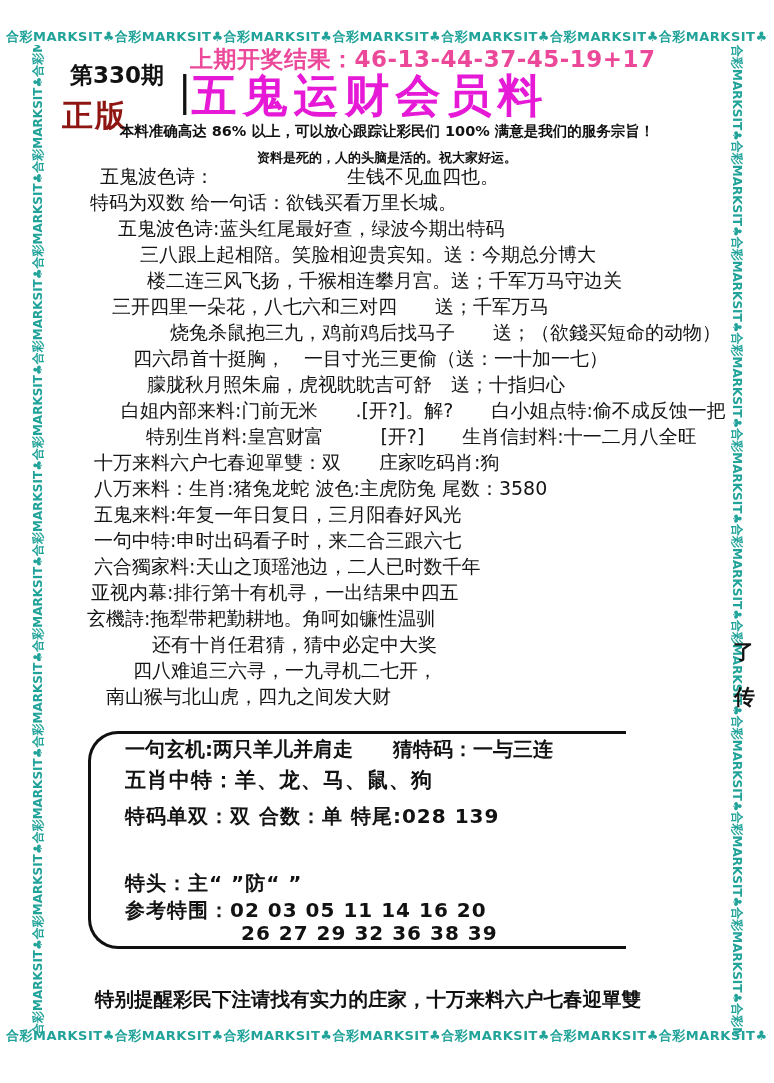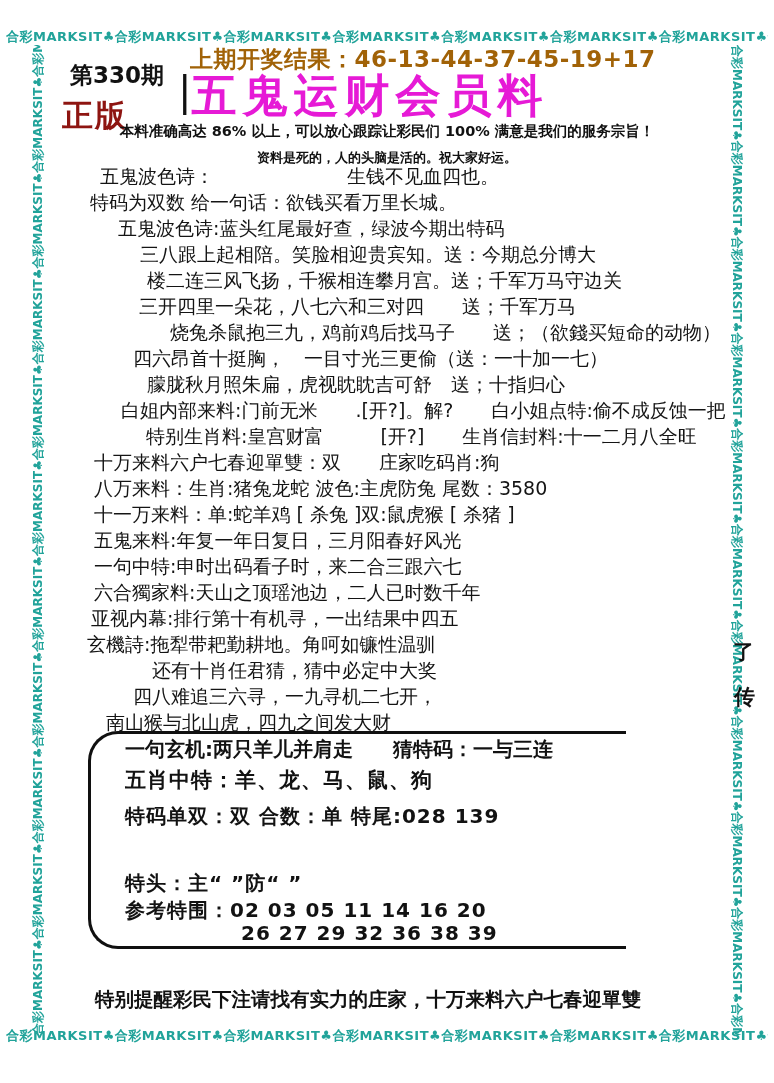--- a/index.html
+++ b/index.html
@@ -16,21 +16,21 @@
   .hborder.bottom{top:1026px;}
   .vborder{
     position:absolute;top:540px;width:990px;height:16px;line-height:16px;
     font-size:12px;font-weight:bold;white-space:nowrap;overflow:hidden;color:#21a39a;
   }
   .vborder.left {left:38px; transform:translate(-50%,-50%) rotate(-90deg);}
   .vborder.right{left:737px;transform:translate(-50%,-50%) rotate(90deg);}
 
   .prev-draw{
     position:absolute;top:44px;left:190px;font-size:23px;font-weight:bold;
-    color:#a16207;white-space:nowrap;letter-spacing:.5px;
+    color:#ec4899;white-space:nowrap;letter-spacing:.5px;
   }
   .issue{position:absolute;top:60px;left:70px;font-size:23px;font-weight:bold;color:#121212;}
   .edition{
     position:absolute;top:95px;left:62px;font-size:31px;font-weight:bold;
     color:#8e1511;font-family:"DejaVu Serif",serif;letter-spacing:2px;
   }
   .title-wrap{position:absolute;top:66px;left:178px;white-space:nowrap;}
   .title-bar{font-size:40px;font-weight:normal;color:#111;vertical-align:6px;}
   .main-title{
     font-size:45px;font-weight:bold;color:#e61ad6;letter-spacing:6px;
@@ -93,29 +93,28 @@
 <div class="slogan">本料准确高达 86% 以上，可以放心跟踪让彩民们 100% 满意是我们的服务宗旨！</div>
 
 <div class="motto">资料是死的，人的头脑是活的。祝大家好运。</div>
 
 <div class="tips">
   <div class="tip" style="margin-left:40px">五鬼波色诗：　　　　　　　生钱不见血四也。</div>
   <div class="tip" style="margin-left:30px">特码为双数 给一句话：欲钱买看万里长城。</div>
   <div class="tip" style="margin-left:58px">五鬼波色诗:蓝头红尾最好查，绿波今期出特码</div>
   <div class="tip" style="margin-left:80px">三八跟上起相陪。笑脸相迎贵宾知。送：今期总分博大</div>
   <div class="tip" style="margin-left:87px">楼二连三风飞扬，千猴相连攀月宫。送；千军万马守边关</div>
-  <div class="tip" style="margin-left:79px">三开四里一朵花，八七六和三对四　　送；千军万马</div>
+  <div class="tip" style="margin-left:52px">三开四里一朵花，八七六和三对四　　送；千军万马</div>
   <div class="tip" style="margin-left:110px">烧兔杀鼠抱三九，鸡前鸡后找马子　　送；（欲錢买短命的动物）</div>
   <div class="tip" style="margin-left:73px">四六昂首十挺胸，　一目寸光三更偷（送：一十加一七）</div>
   <div class="tip" style="margin-left:87px">朦胧秋月照朱扁，虎视眈眈吉可舒　送；十指归心</div>
   <div class="tip" style="margin-left:61px">白姐内部来料:门前无米　　.[开?]。解?　　白小姐点特:偷不成反蚀一把</div>
   <div class="tip" style="margin-left:86px">特别生肖料:皇宫财富　　　[开?]　　生肖信封料:十一二月八全旺</div>
   <div class="tip" style="margin-left:34px">十万来料六户七春迎單雙：双　　庄家吃码肖:狗</div>
   <div class="tip" style="margin-left:34px">八万来料：生肖:猪兔龙蛇 波色:主虎防兔 尾数：3580</div>
-  <div class="tip" style="margin-left:34px">十一万来料：单:蛇羊鸡 [ 杀兔 ]双:鼠虎猴 [ 杀猪 ]</div>
   <div class="tip" style="margin-left:34px">五鬼来料:年复一年日复日，三月阳春好风光</div>
   <div class="tip" style="margin-left:34px">一句中特:申时出码看子时，来二合三跟六七</div>
   <div class="tip" style="margin-left:34px">六合獨家料:天山之顶瑶池边，二人已时数千年</div>
   <div class="tip" style="margin-left:31px">亚视内幕:排行第十有机寻，一出结果中四五</div>
   <div class="tip" style="margin-left:27px">玄機詩:拖犁带耙勤耕地。角呵如镰性温驯</div>
   <div class="tip" style="margin-left:92px">还有十肖任君猜，猜中必定中大奖</div>
   <div class="tip" style="margin-left:73px">四八难追三六寻，一九寻机二七开，</div>
   <div class="tip" style="margin-left:46px">南山猴与北山虎，四九之间发大财</div>
 </div>
 

